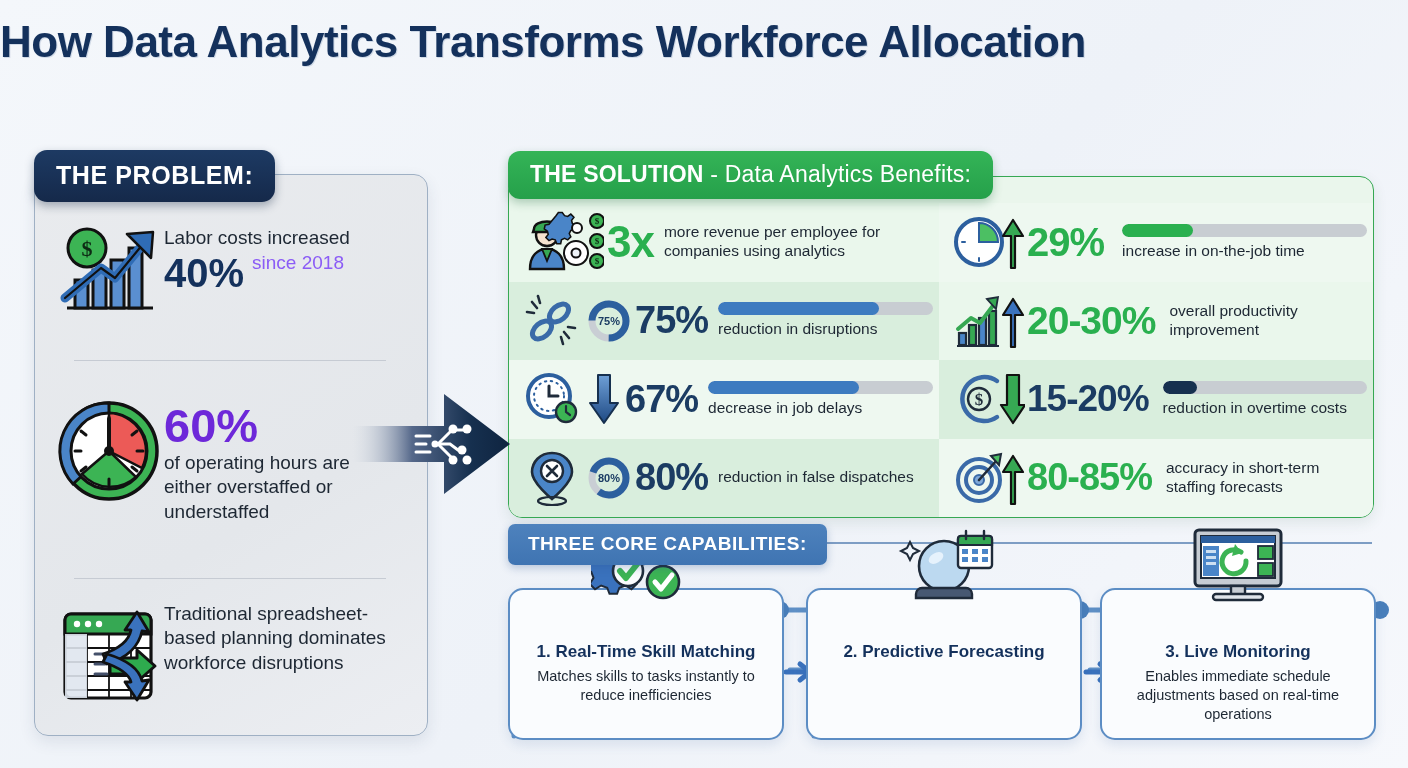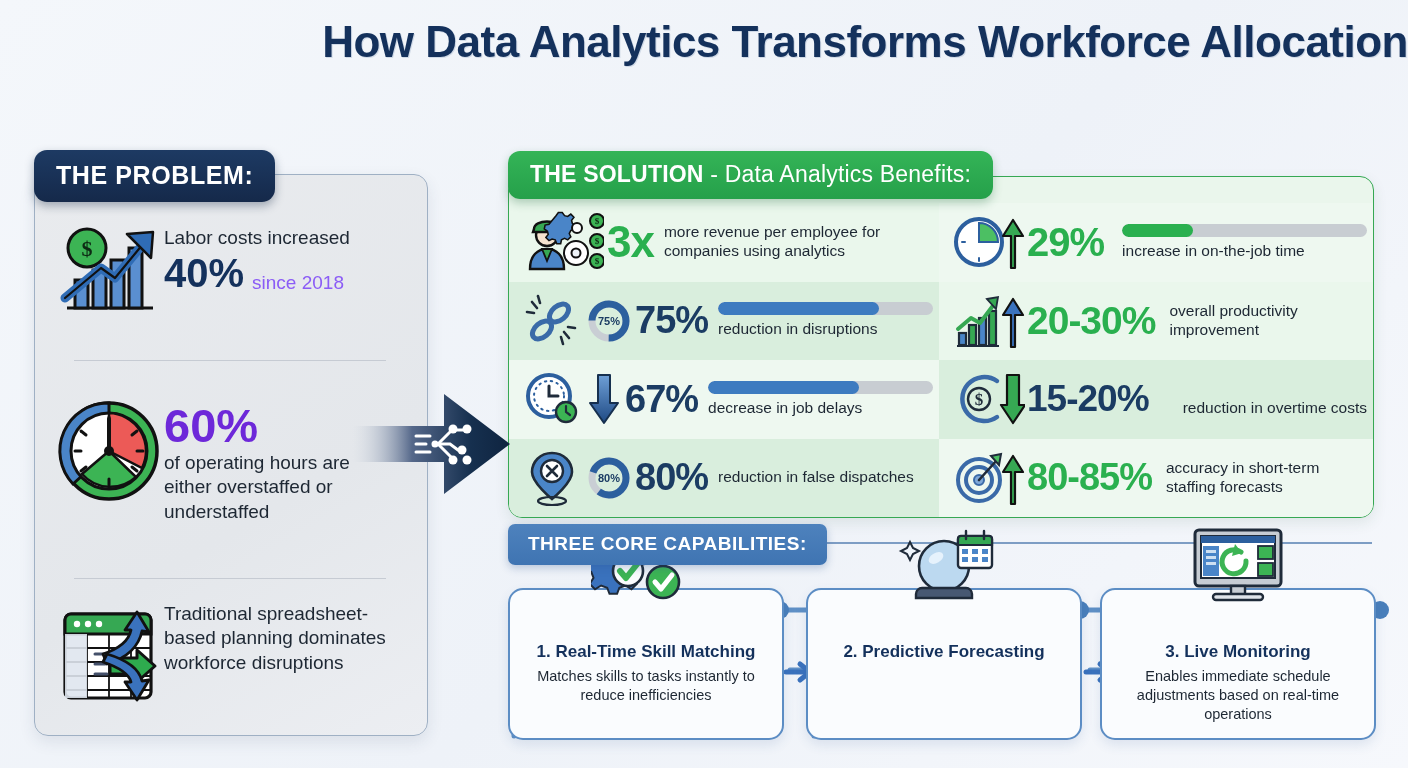--- a/index.html
+++ b/index.html
@@ -4,21 +4,21 @@
 <style>
   html,body{margin:0;padding:0;}
   body{
     width:1408px;height:768px;overflow:hidden;
     background:linear-gradient(135deg,#f4f7fb 0%,#eef2f8 55%,#f6f8fc 100%);
     font-family:"Liberation Sans","DejaVu Sans",sans-serif;
     color:#1b2a44;
     position:relative;
   }
   
-  #header{position:absolute;left:0;top:18px;width:1408px;text-align:right;}
+  #header{position:absolute;left:0;top:18px;width:1408px;text-align:left;}
   #title{
     font-size:44px;font-weight:bold;letter-spacing:-0.5px;color:#14315c;
     text-shadow:1px 1px 0 rgba(180,195,215,.55);
     line-height:1.1;
   }
   #subtitle{font-size:26px;color:#2a2f36;margin-top:10px;letter-spacing:-0.2px;}
 
   
   #problem-panel{
     position:absolute;left:34px;top:174px;width:392px;height:560px;
@@ -120,21 +120,21 @@
       </g>
       <circle cx="30" cy="26" r="19" fill="#3cb454" stroke="#111" stroke-width="3"></circle>
       <text x="30" y="34" font-size="22" font-weight="bold" fill="#0d2b14" text-anchor="middle" font-family="'Liberation Serif',serif">$</text>
       <path d="M8 76 L44 46 L58 56 L86 22" stroke="#2f6cb5" stroke-width="9" fill="none" stroke-linecap="round" stroke-linejoin="round"></path>
       <path d="M8 76 L44 46 L58 56 L86 22" stroke="#111" stroke-width="2.2" fill="none" stroke-linecap="round" stroke-linejoin="round"></path>
       <path d="M70 12 L96 10 L94 36 Z" fill="#2f6cb5" stroke="#111" stroke-width="2.5" stroke-linejoin="round"></path>
     </svg>
   </div>
   <div class="prob-txt">
     <div class="p-lead">Labor costs increased</div>
-    <div style="display:flex;align-items:flex-end;gap:8px;margin-top:2px;">
+    <div style="display:flex;align-items:flex-start;gap:8px;margin-top:2px;">
       <span class="p-big">40%</span>
       <span class="p-small">since 2018</span>
     </div>
   </div>
 </div>
 <div class="prob-line" style="top:360px;"></div>
 
 <div class="prob-row" style="left:54px;top:398px;width:360px;">
   <div class="prob-ico">
     <svg width="106" height="106" viewBox="0 0 106 106">
@@ -374,21 +374,21 @@
     <div class="ben b">
       <div class="ben-ico narrow">
         <svg width="72" height="60" viewBox="0 0 72 60">
           <path d="M44 12 A22 22 0 1 0 44 48" fill="none" stroke="#3a6aa8" stroke-width="4.5" stroke-linecap="round"></path>
           <circle cx="26" cy="30" r="11" fill="none" stroke="#1f2b3a" stroke-width="2.4"></circle>
           <text x="26" y="36" text-anchor="middle" font-size="17" font-weight="bold" fill="#1f2b3a" font-family="'Liberation Serif',serif">$</text>
           <path d="M54 6 L66 6 L66 36 L72 36 L60 54 L48 36 L54 36 Z" fill="#36a853" stroke="#111" stroke-width="2.2" stroke-linejoin="round"></path>
         </svg>
       </div>
       <div class="ben-num num-navy" style="font-size:37px;">15-20%</div>
-      <div class="ben-right" style="flex:1;padding-left:4px;align-items:flex-end;">
+      <div class="ben-right" style="flex:1;padding-left:4px;">
         <div class="bar">
             <i style="width:17%;background:#16304f;"></i>
           </div>
         <div class="ben-txt">reduction in overtime costs</div>
       </div>
     </div>
 
     <div class="ben b">
       <div class="ben-ico" style="flex:0 0 62px;">
         <svg width="52" height="58" viewBox="0 0 52 58">

